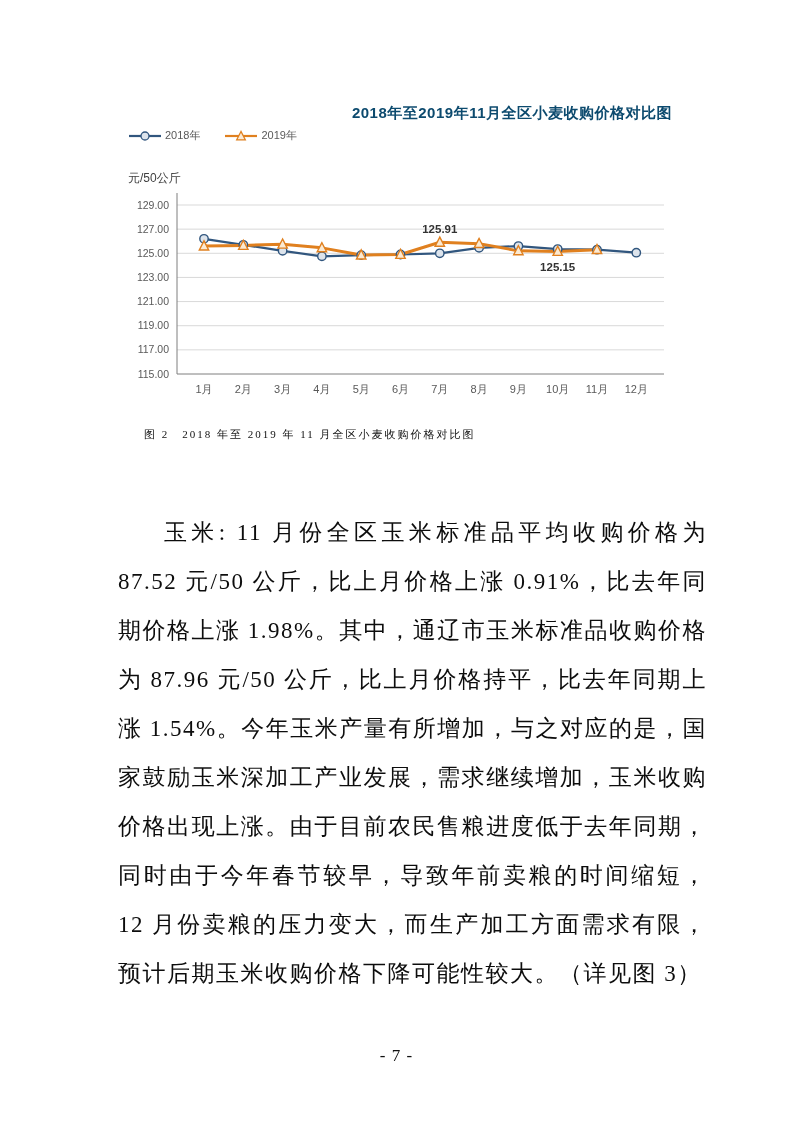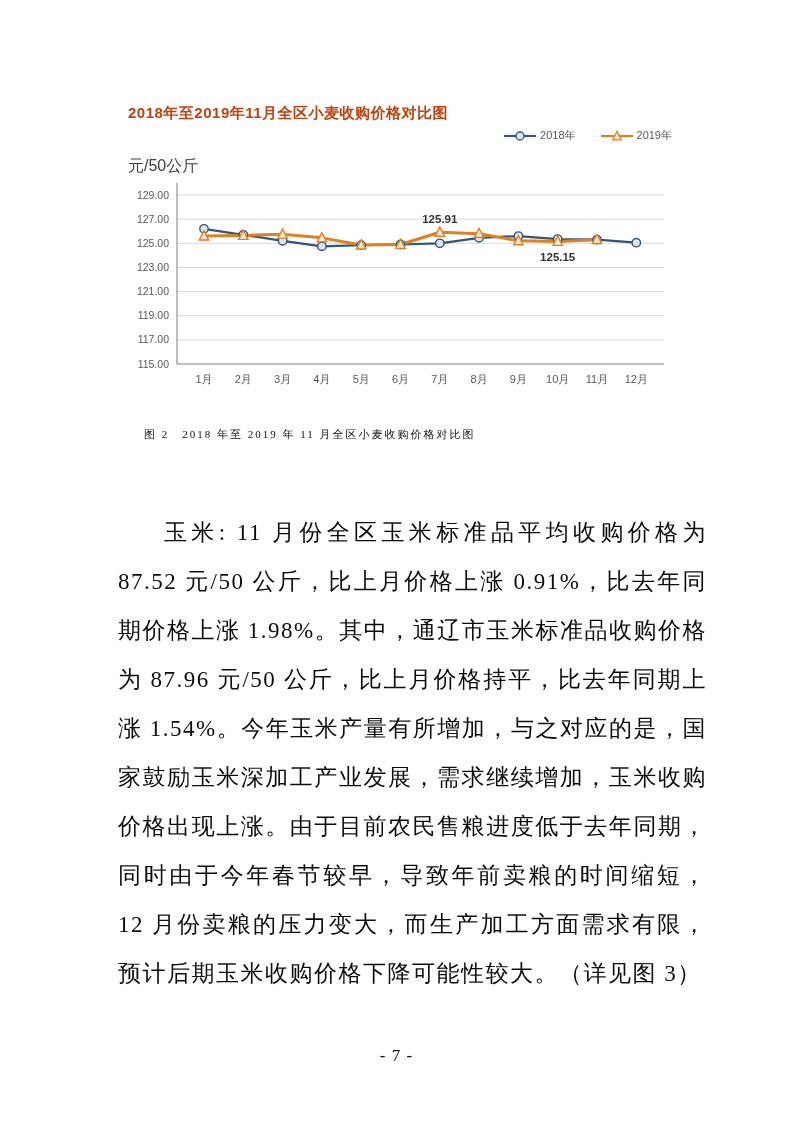--- a/index.html
+++ b/index.html
@@ -11,33 +11,33 @@
     color:#1a1a1a;
     overflow:hidden;
   }
 
   
   .chart-block {
     position:absolute; left:128px; top:104px; width:544px;
     font-family:"Liberation Sans","DejaVu Sans",sans-serif;
   }
   .chart-title {
-    text-align:left;
-    font-size:15px; font-weight:700; color:#c2410c;
+    text-align:right;
+    font-size:15px; font-weight:700; color:#0c4a6e;
     letter-spacing:0.5px;
   }
   .legend {
     margin-top:5px;
-    display:flex; justify-content:flex-end; align-items:center; gap:24px;
+    display:flex; justify-content:flex-start; align-items:center; gap:24px;
     font-size:11px; color:#595959;
   }
   .legend-item { display:flex; align-items:center; gap:3px; }
   .unit-label {
-    margin-top:13px;
-    font-size:16px; color:#404040;
+    margin-top:27px;
+    font-size:12px; color:#404040;
   }
   .chart-svg { display:block; margin-top:2px; }
   .chart-svg .tick  { font:10.5px "Liberation Sans","DejaVu Sans",sans-serif; fill:#595959; }
   .chart-svg .xtick { font:11px   "Liberation Sans","DejaVu Sans",sans-serif; fill:#595959; }
   .chart-svg .ann   { font:11.5px "Liberation Sans","DejaVu Sans",sans-serif; font-weight:600; fill:#333333; }
 
   
   .figure-caption {
     position:absolute; left:144px; top:427px;
     font-size:11px; letter-spacing:2px; color:#111;

